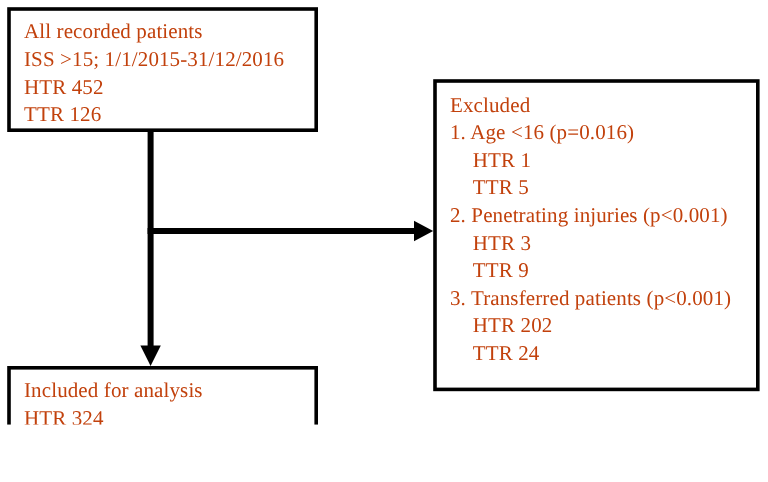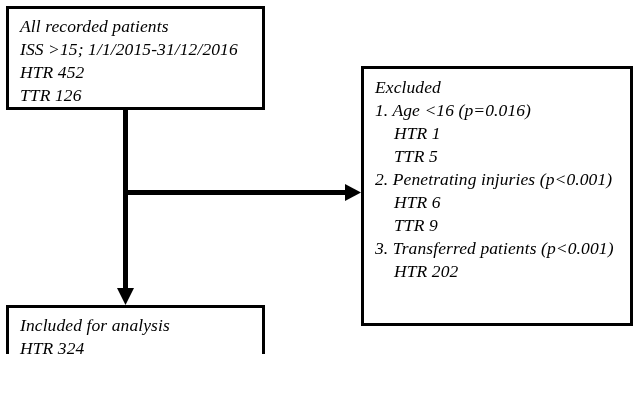--- a/index.html
+++ b/index.html
@@ -7,22 +7,21 @@
     padding: 0;
     background: #ffffff;
   }
   #canvas {
     position: relative;
     width: 640px;
     height: 354px;
     background: #ffffff;
     overflow: hidden;
     font-family: "Liberation Serif", "DejaVu Serif", serif;
-    color: #000000;
-    font-style: italic;
+    color: #c2410c;
   }
 
   .box {
     position: absolute;
     box-sizing: border-box;
     background: #ffffff;
     border: 3px solid #000000;
   }
 
   
@@ -101,24 +100,25 @@
     </div>
   </div>
 
   <div class="box" id="box-excluded">
     <div class="box-text">
       <div class="line">Excluded</div>
       <div class="line">1. Age &lt;16 (p=0.016)</div>
       <div class="line indent">HTR 1</div>
       <div class="line indent">TTR 5</div>
       <div class="line">2. Penetrating injuries (p&lt;0.001)</div>
-      <div class="line indent">HTR 6</div>
+      <div class="line indent">HTR 3</div>
       <div class="line indent">TTR 9</div>
       <div class="line">3. Transferred patients (p&lt;0.001)</div>
       <div class="line indent">HTR 202</div>
+      <div class="line indent">TTR 24</div>
     </div>
   </div>
 
   <div class="box" id="box-included">
     <div class="box-text">
       <div class="line">Included for analysis</div>
       <div class="line">HTR 324</div>
       <div class="line">TTR 113</div>
     </div>
   </div>

